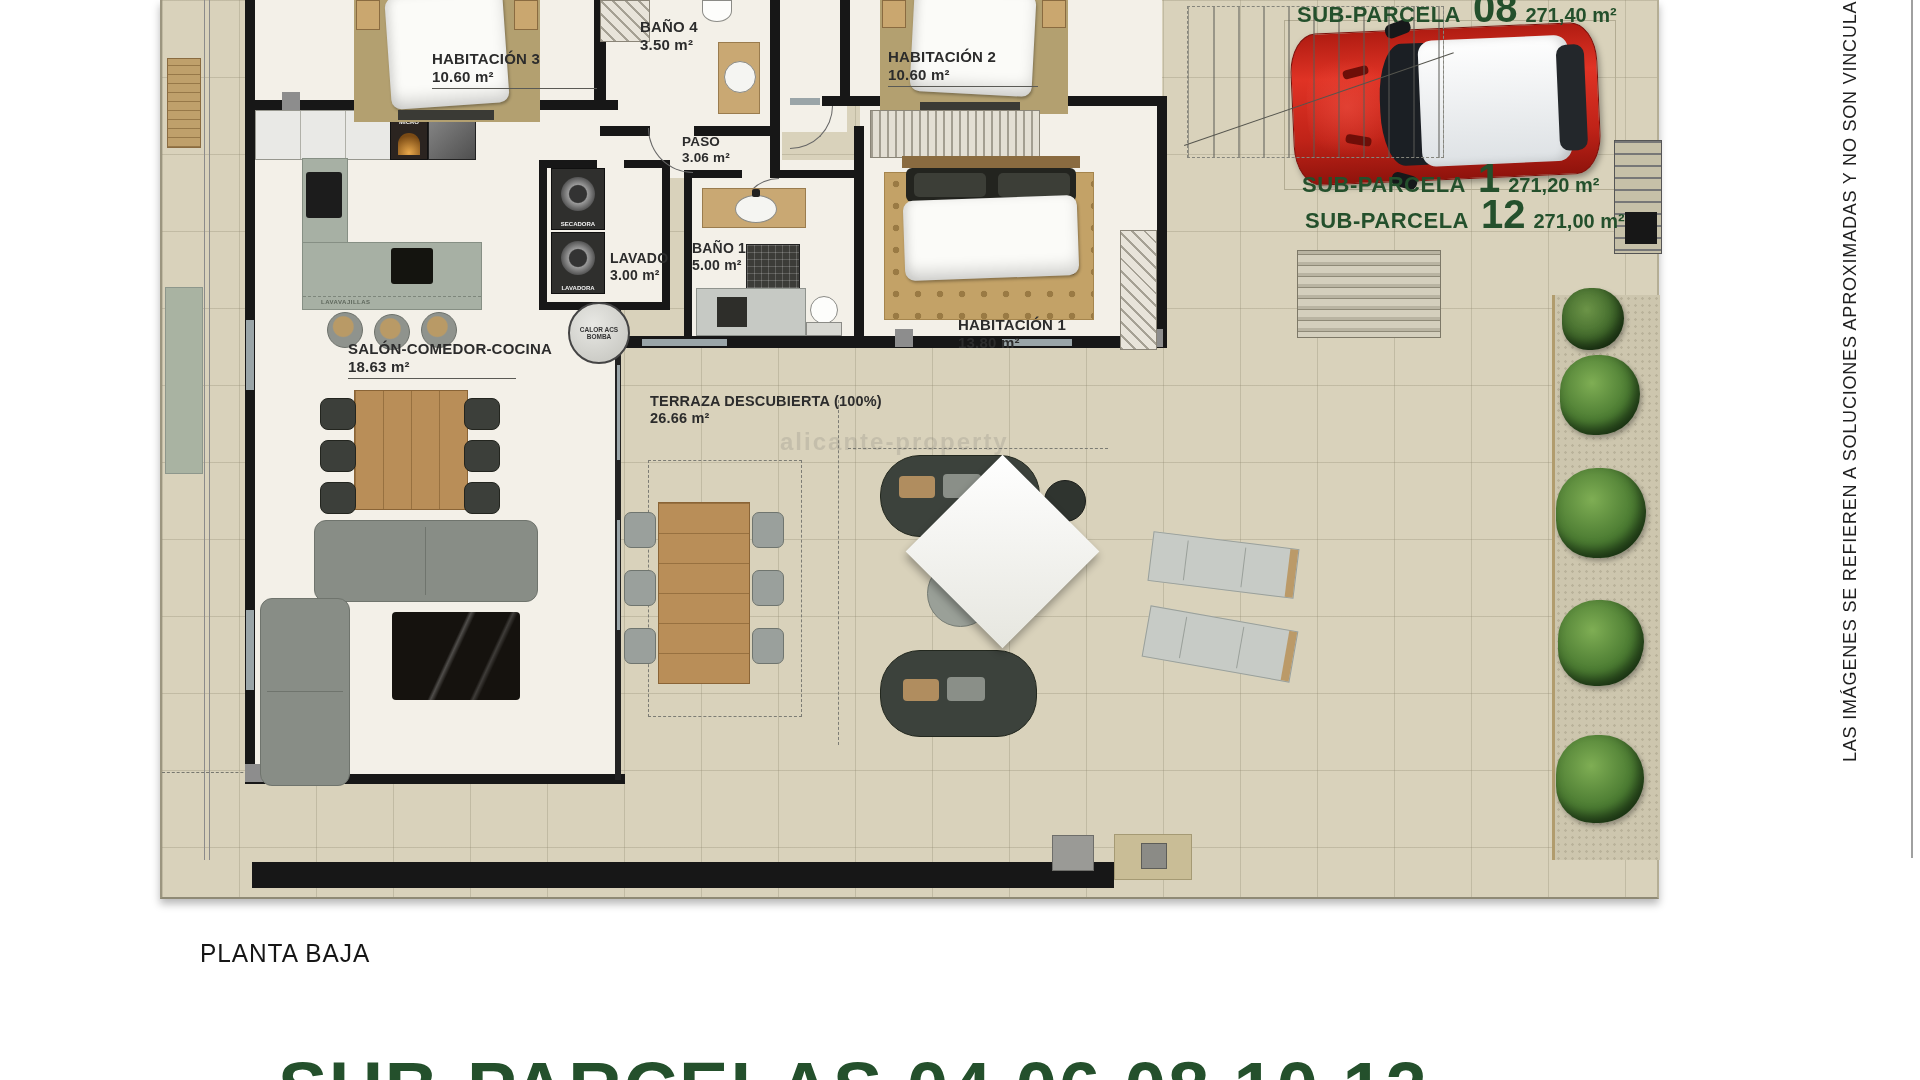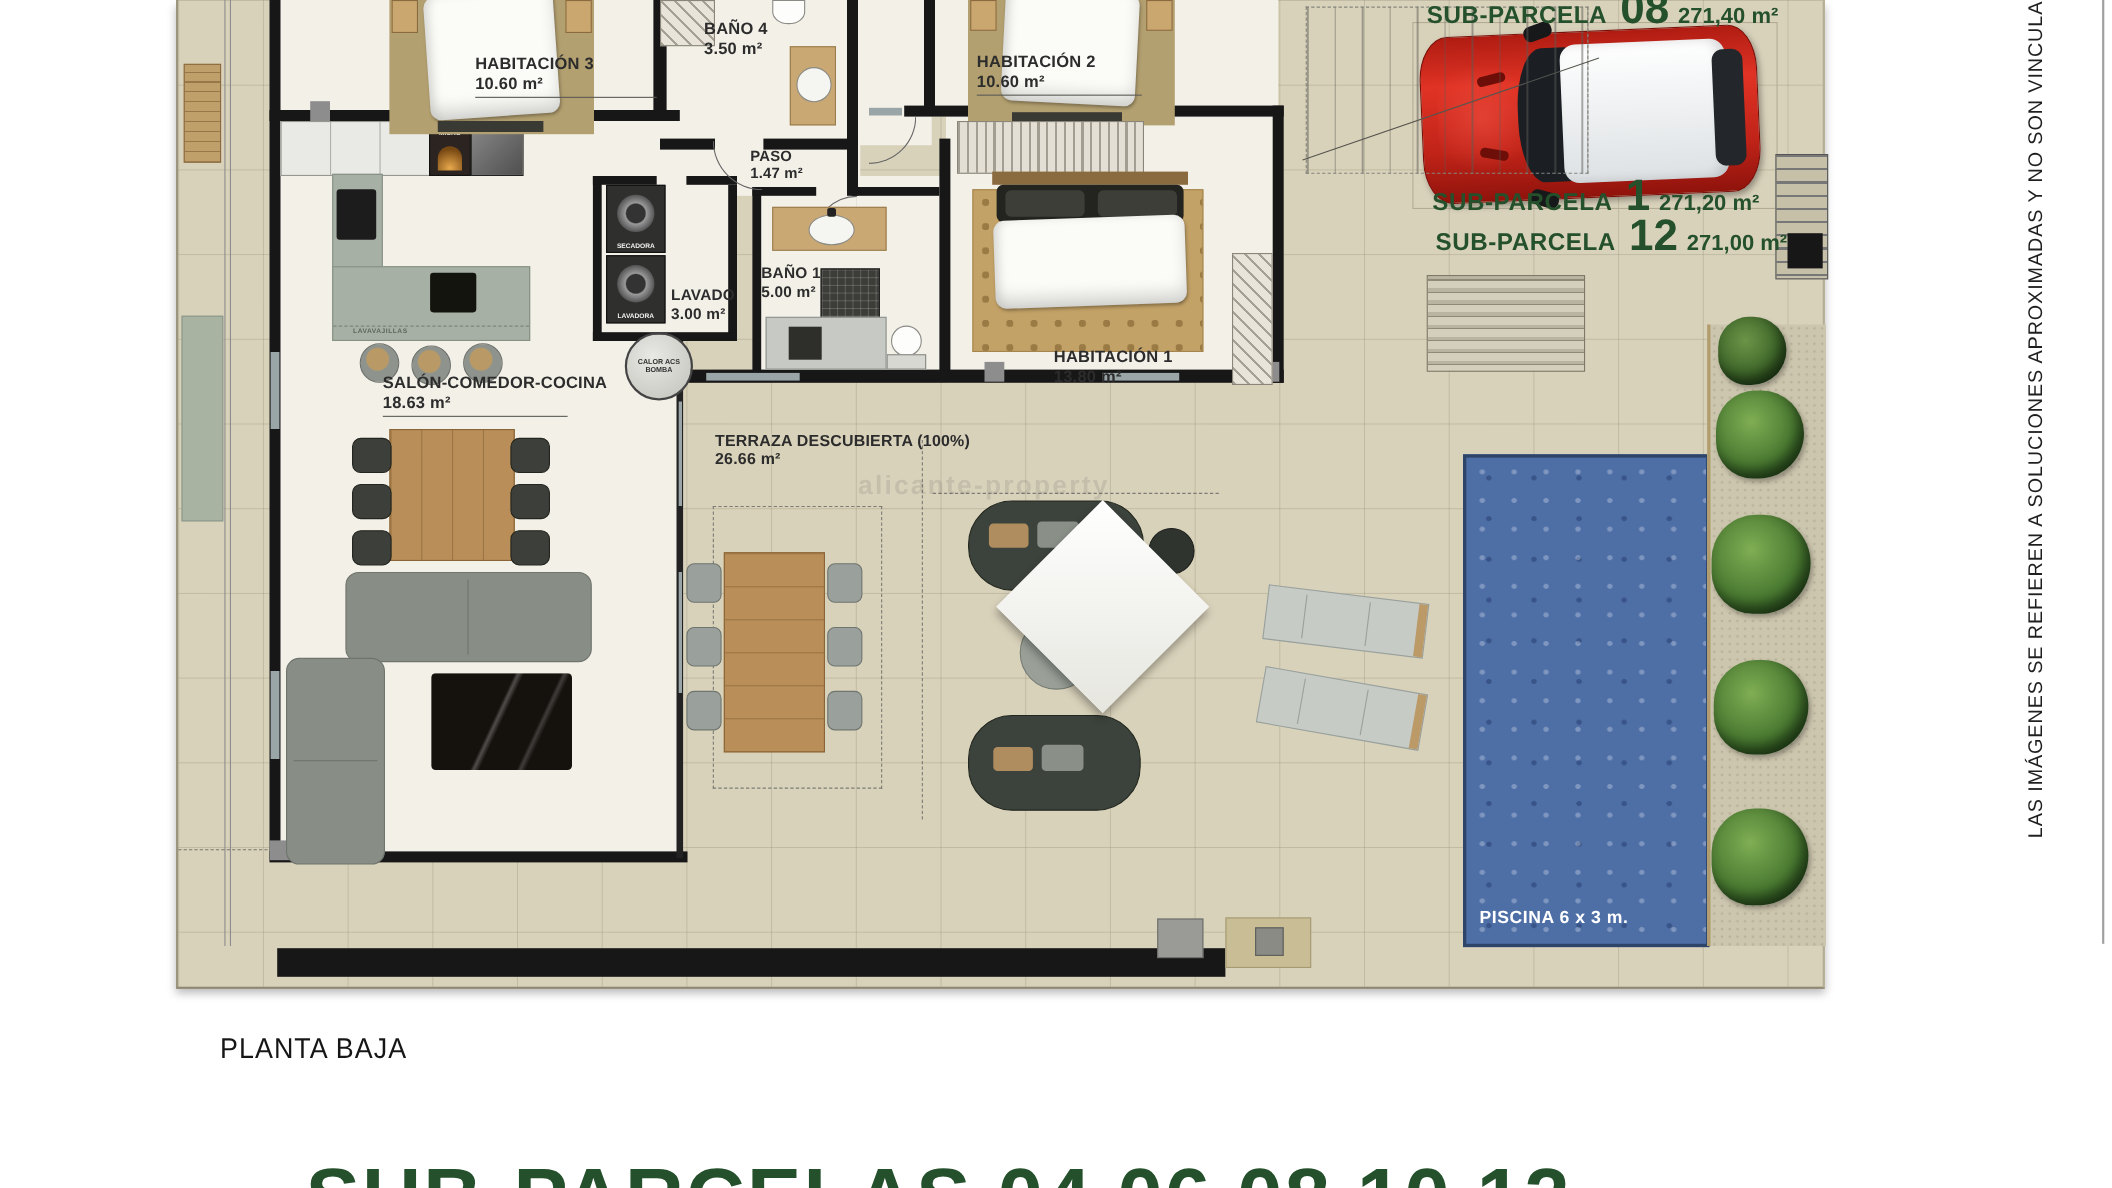--- a/index.html
+++ b/index.html
@@ -237,23 +237,20 @@
     <div class="abs" style="left:34px;top:4px;width:1px;height:40px;background:#9aa09a;"></div>
     <div class="abs" style="left:92px;top:4px;width:1px;height:40px;background:#9aa09a;"></div>
     <div class="abs" style="right:0;top:0;width:8px;height:100%;background:#bb9a68;"></div>
   </div>
   <div class="abs" style="left:983px;top:618px;width:148px;height:50px;transform:rotate(10deg);background:#c7cbc6;border:1px solid #9aa09a;">
     <div class="abs" style="left:36px;top:4px;width:1px;height:42px;background:#9aa09a;"></div>
     <div class="abs" style="left:94px;top:4px;width:1px;height:42px;background:#9aa09a;"></div>
     <div class="abs" style="right:0;top:0;width:8px;height:100%;background:#bb9a68;"></div>
   </div>
 
-  <div class="abs" style="left:1168px;top:413px;width:218px;height:442px;background-color:#4e6ea6;border:3px solid #2e4468;background-image:radial-gradient(rgba(255,255,255,.28) 2px, transparent 3px),radial-gradient(rgba(15,35,80,.35) 2px, transparent 3px);background-size:29px 26px, 41px 37px;">
-    <div class="abs" style="left:12px;bottom:14px;color:#ffffff;font-size:16px;font-weight:700;letter-spacing:.5px;">PISCINA 6 x 3 m.</div>
-  </div>
 
   <div class="abs" style="left:1390px;top:295px;width:105px;height:565px;background-color:#cdc6ae;background-image:radial-gradient(#b9b29a 1px, transparent 1.5px);background-size:7px 7px;border-left:3px solid #b19c6d;"></div>
   <div class="abs bush" style="left:1400px;top:288px;width:62px;height:62px;filter:brightness(.85);"></div>
   <div class="abs bush" style="left:1398px;top:355px;width:80px;height:80px;"></div>
   <div class="abs bush" style="left:1394px;top:468px;width:90px;height:90px;"></div>
   <div class="abs bush" style="left:1396px;top:600px;width:86px;height:86px;"></div>
   <div class="abs bush" style="left:1394px;top:735px;width:88px;height:88px;"></div>
 
   <div class="abs" style="left:1122px;top:20px;width:330px;height:168px;border:1px solid #b3ac93;"></div>
   <div class="abs" style="left:1130px;top:28px;width:305px;height:150px;transform:rotate(-2.5deg);">
@@ -285,23 +282,23 @@
     <div class="lead-line" style="width:165px;"></div>
   </div>
   <div class="abs room-label" style="left:478px;top:18px;">
     <span style="display:block;">BAÑO 4</span><span class="area">3.50 m²</span>
   </div>
   <div class="abs room-label" style="left:726px;top:48px;">
     <span style="display:block;">HABITACIÓN 2</span><span class="area">10.60 m²</span>
     <div class="lead-line" style="width:150px;"></div>
   </div>
   <div class="abs room-label" style="left:520px;top:134px;font-size:13.5px;">
-    <span style="display:block;">PASO</span><span class="area">1.47 m²</span>
-  </div>
-  <div class="abs room-label" style="left:448px;top:260px;font-size:14px;">
+    <span style="display:block;">PASO</span><span class="area">3.06 m²</span>
+  </div>
+  <div class="abs room-label" style="left:448px;top:250px;font-size:14px;">
     <span style="display:block;">LAVADO</span><span class="area">3.00 m²</span>
   </div>
   <div class="abs room-label" style="left:530px;top:240px;font-size:14px;">
     <span style="display:block;">BAÑO 1</span><span class="area">5.00 m²</span>
   </div>
   <div class="abs room-label" style="left:796px;top:316px;">
     <span style="display:block;">HABITACIÓN 1</span><span class="area">13.80 m²</span>
   </div>
   <div class="abs room-label" style="left:186px;top:340px;">
     <span style="display:block;">SALÓN-COMEDOR-COCINA</span><span class="area">18.63 m²</span>

